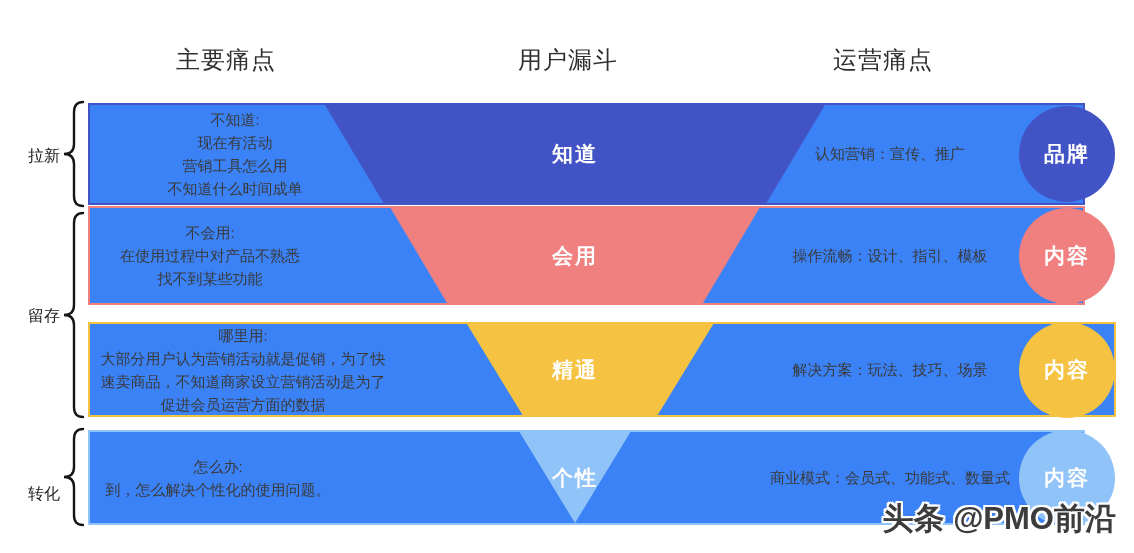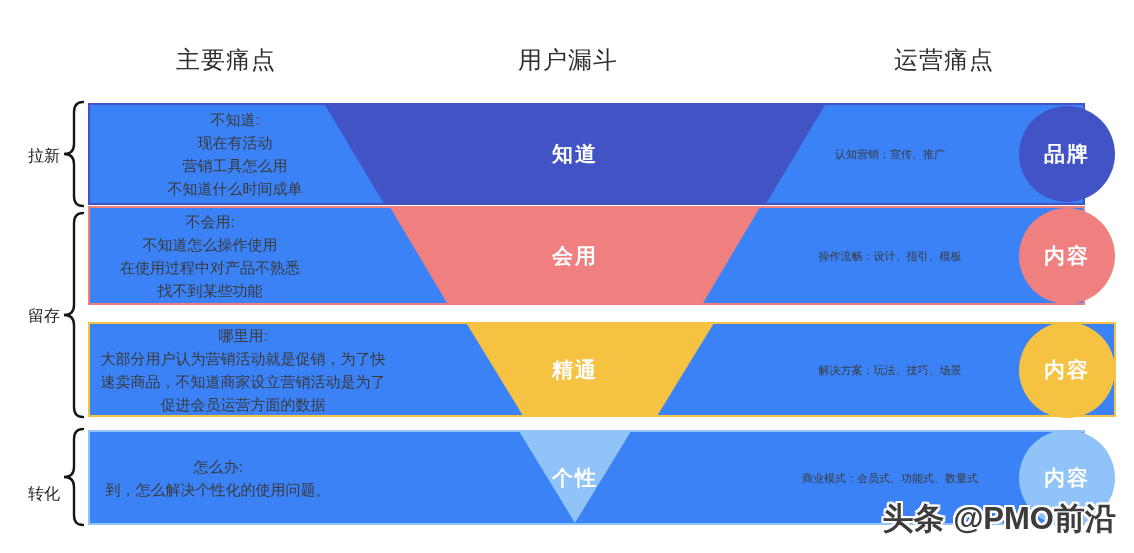--- a/index.html
+++ b/index.html
@@ -18,21 +18,21 @@
     height: 32px;
     width: 220px;
     text-align: center;
     font-size: 24px;
     font-weight: 500;
     letter-spacing: 1px;
     color: #2e2e2e;
   }
   .hdr-pain   { left: 116px; }
   .hdr-funnel { left: 458px; }
-  .hdr-ops    { left: 834px; }
+  .hdr-ops    { left: 773px; }
 
   .stage-label {
     position: absolute;
     left: 16px;
     width: 56px;
     text-align: center;
     font-size: 16px;
     color: #1c1c1c;
   }
   .stage-bracket {
@@ -86,21 +86,21 @@
     color: #ffffff;
     letter-spacing: 2px;
   }
   .ops-text {
     position: absolute;
     left: 600px;
     width: 400px;
     top: 50%;
     transform: translateY(-50%);
     text-align: center;
-    font-size: 11px;
+    font-size: 15px;
     color: #3a3a3a;
   }
   .category-circle {
     position: absolute;
     left: 929px;
     top: 50%;
     transform: translateY(-50%);
     width: 96px;
     height: 96px;
     border-radius: 50%;
@@ -177,21 +177,20 @@
       <span>品牌</span>
     </div>
   </div>
 
   <div class="row" id="row-1" style="border-color: rgb(240, 128, 128);">
     <svg class="funnel-svg" viewBox="0 0 993 95" preserveAspectRatio="none">
       <polygon points="300.5,0 669.5,0 613,95 357,95" style="fill: rgb(240, 128, 128);"></polygon>
     </svg>
     <div class="pain-text">
       <div>不会用:</div>
-      <div>不知道怎么操作使用</div>
       <div>在使用过程中对产品不熟悉</div>
       <div>找不到某些功能</div>
     </div>
     <div class="funnel-label">会用</div>
     <div class="ops-text">操作流畅：设计、指引、模板</div>
     <div class="category-circle" style="background-color: rgb(240, 128, 128);">
       <span>内容</span>
     </div>
   </div>
 

